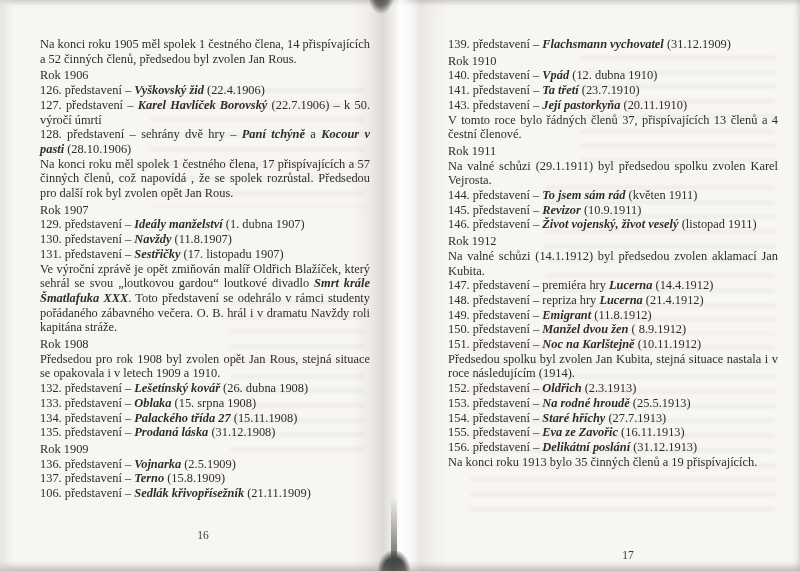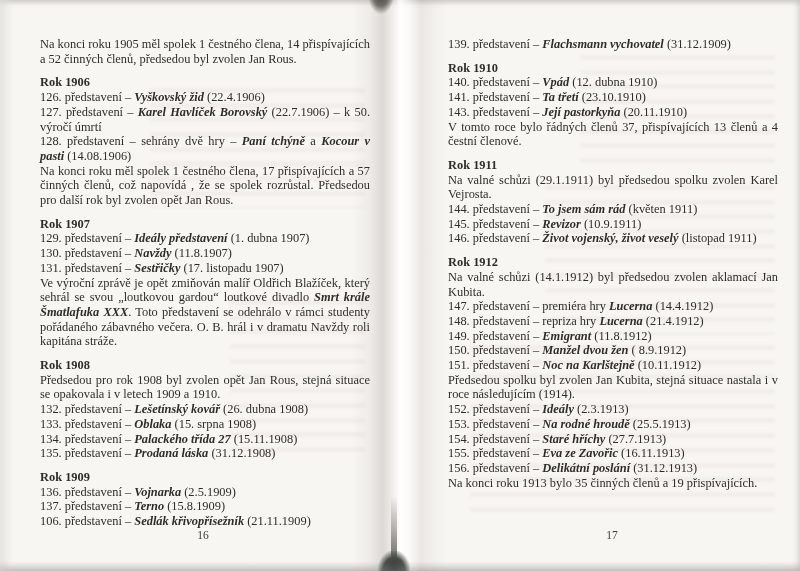--- a/index.html
+++ b/index.html
@@ -57,86 +57,86 @@
   .g5{left:470px;top:345px;width:305px;height:175px;}
   
   .page-text{
     position:absolute;top:37px;width:330px;
     font-size:12.4px;line-height:14.7px;
     text-align:justify;
   }
   #page-left{left:40px;}
   #page-right{left:448px;}
   .block{margin:0;}
-  .block.heading{font-weight:bold;margin-top:9px;}
+  .block.heading{font-weight:normal;margin-top:2px;}
   .seg-em{font-weight:bold;font-style:italic;}
   .page-number{
     position:absolute;top:529px;font-size:11.5px;color:#3c3b36;
     width:40px;text-align:center;
   }
   #pn-left{left:183px;}
-  #pn-right{left:592px;}
+  #pn-right{left:608px;margin-top:20px;}
 </style>
 </head>
 <body>
 
 <div class="spread">
   <div class="edge-left"></div>
   <div class="edge-top"></div>
 
   <div class="ghost g1"></div>
   <div class="ghost g2"></div>
   <div class="ghost g3"></div>
   <div class="ghost g4"></div>
   <div class="ghost g5"></div>
 
   <div id="page-left" class="page-text">
       <div class="block para"><span>Na konci roku 1905 měl spolek 1 čestného člena, 14 přispívajících a 52 činných členů, předsedou byl zvolen Jan Rous.</span></div>
       <div class="block heading"><span>Rok 1906</span></div>
       <div class="block entry"><span>126. představení – </span><span class="seg-em">Vyškovský žid</span><span> (22.4.1906)</span></div>
       <div class="block entry"><span>127. představení – </span><span class="seg-em">Karel Havlíček Borovský</span><span> (22.7.1906) – k 50. výročí úmrtí</span></div>
-      <div class="block entry"><span>128. představení – sehrány dvě hry – </span><span class="seg-em">Paní tchýně</span><span> a </span><span class="seg-em">Kocour v pasti</span><span> (14.08.1906)</span></div>
+      <div class="block entry"><span>128. představení – sehrány dvě hry – </span><span class="seg-em">Paní tchýně</span><span> a </span><span class="seg-em">Kocour v pasti</span><span> (28.10.1906)</span></div>
       <div class="block para"><span>Na konci roku měl spolek 1 čestného člena, 17 přispívajících a 57 činných členů, což napovídá , že se spolek rozrůstal. Předsedou pro další rok byl zvolen opět Jan Rous.</span></div>
       <div class="block heading"><span>Rok 1907</span></div>
-      <div class="block entry"><span>129. představení – </span><span class="seg-em">Ideály představení</span><span> (1. dubna 1907)</span></div>
+      <div class="block entry"><span>129. představení – </span><span class="seg-em">Ideály manželství</span><span> (1. dubna 1907)</span></div>
       <div class="block entry"><span>130. představení – </span><span class="seg-em">Navždy</span><span> (11.8.1907)</span></div>
       <div class="block entry"><span>131. představení – </span><span class="seg-em">Sestřičky</span><span> (17. listopadu 1907)</span></div>
       <div class="block para"><span>Ve výroční zprávě je opět zmiňován malíř Oldřich Blažíček, který sehrál se svou „loutkovou gardou“ loutkové divadlo </span><span class="seg-em">Smrt krále Šmatlafuka XXX</span><span>. Toto představení se odehrálo v rámci studenty pořádaného zábavného večera. O. B. hrál i v dramatu Navždy roli kapitána stráže.</span></div>
       <div class="block heading"><span>Rok 1908</span></div>
       <div class="block para"><span>Předsedou pro rok 1908 byl zvolen opět Jan Rous, stejná situace se opakovala i v letech 1909 a 1910.</span></div>
       <div class="block entry"><span>132. představení – </span><span class="seg-em">Lešetínský kovář</span><span> (26. dubna 1908)</span></div>
       <div class="block entry"><span>133. představení – </span><span class="seg-em">Oblaka</span><span> (15. srpna 1908)</span></div>
       <div class="block entry"><span>134. představení – </span><span class="seg-em">Palackého třída 27</span><span> (15.11.1908)</span></div>
       <div class="block entry"><span>135. představení – </span><span class="seg-em">Prodaná láska</span><span> (31.12.1908)</span></div>
       <div class="block heading"><span>Rok 1909</span></div>
       <div class="block entry"><span>136. představení – </span><span class="seg-em">Vojnarka</span><span> (2.5.1909)</span></div>
       <div class="block entry"><span>137. představení – </span><span class="seg-em">Terno</span><span> (15.8.1909)</span></div>
       <div class="block entry"><span>106. představení – </span><span class="seg-em">Sedlák křivopřísežník</span><span> (21.11.1909)</span></div>
     </div>
   <div id="page-right" class="page-text">
       <div class="block entry"><span>139. představení – </span><span class="seg-em">Flachsmann vychovatel</span><span> (31.12.1909)</span></div>
       <div class="block heading"><span>Rok 1910</span></div>
       <div class="block entry"><span>140. představení – </span><span class="seg-em">Vpád</span><span> (12. dubna 1910)</span></div>
-      <div class="block entry"><span>141. představení – </span><span class="seg-em">Ta třetí</span><span> (23.10.1910)</span></div>
+      <div class="block entry"><span>141. představení – </span><span class="seg-em">Ta třetí</span><span> (23.7.1910)</span></div>
       <div class="block entry"><span>143. představení – </span><span class="seg-em">Její pastorkyňa</span><span> (20.11.1910)</span></div>
       <div class="block para"><span>V tomto roce bylo řádných členů 37, přispívajících 13 členů a 4 čestní členové.</span></div>
       <div class="block heading"><span>Rok 1911</span></div>
       <div class="block para"><span>Na valné schůzi (29.1.1911) byl předsedou spolku zvolen Karel Vejrosta.</span></div>
       <div class="block entry"><span>144. představení – </span><span class="seg-em">To jsem sám rád</span><span> (květen 1911)</span></div>
       <div class="block entry"><span>145. představení – </span><span class="seg-em">Revizor</span><span> (10.9.1911)</span></div>
       <div class="block entry"><span>146. představení – </span><span class="seg-em">Život vojenský, život veselý</span><span> (listopad 1911)</span></div>
       <div class="block heading"><span>Rok 1912</span></div>
       <div class="block para"><span>Na valné schůzi (14.1.1912) byl předsedou zvolen aklamací Jan Kubita.</span></div>
       <div class="block entry"><span>147. představení – premiéra hry </span><span class="seg-em">Lucerna</span><span> (14.4.1912)</span></div>
       <div class="block entry"><span>148. představení – repriza hry </span><span class="seg-em">Lucerna</span><span> (21.4.1912)</span></div>
       <div class="block entry"><span>149. představení – </span><span class="seg-em">Emigrant</span><span> (11.8.1912)</span></div>
       <div class="block entry"><span>150. představení – </span><span class="seg-em">Manžel dvou žen</span><span> ( 8.9.1912)</span></div>
       <div class="block entry"><span>151. představení – </span><span class="seg-em">Noc na Karlštejně</span><span> (10.11.1912)</span></div>
       <div class="block para"><span>Předsedou spolku byl zvolen Jan Kubita, stejná situace nastala i v roce následujícím (1914).</span></div>
-      <div class="block entry"><span>152. představení – </span><span class="seg-em">Ideály</span><span> (2.3.1913)</span></div>
+      <div class="block entry"><span>152. představení – </span><span class="seg-em">Oldřich</span><span> (2.3.1913)</span></div>
       <div class="block entry"><span>153. představení – </span><span class="seg-em">Na rodné hroudě</span><span> (25.5.1913)</span></div>
       <div class="block entry"><span>154. představení – </span><span class="seg-em">Staré hříchy</span><span> (27.7.1913)</span></div>
       <div class="block entry"><span>155. představení – </span><span class="seg-em">Eva ze Zavořic</span><span> (16.11.1913)</span></div>
       <div class="block entry"><span>156. představení – </span><span class="seg-em">Delikátní poslání</span><span> (31.12.1913)</span></div>
       <div class="block para"><span>Na konci roku 1913 bylo 35 činných členů a 19 přispívajících.</span></div>
     </div>
 
   <div id="pn-left" class="page-number">16</div>
   <div id="pn-right" class="page-number">17</div>
 

